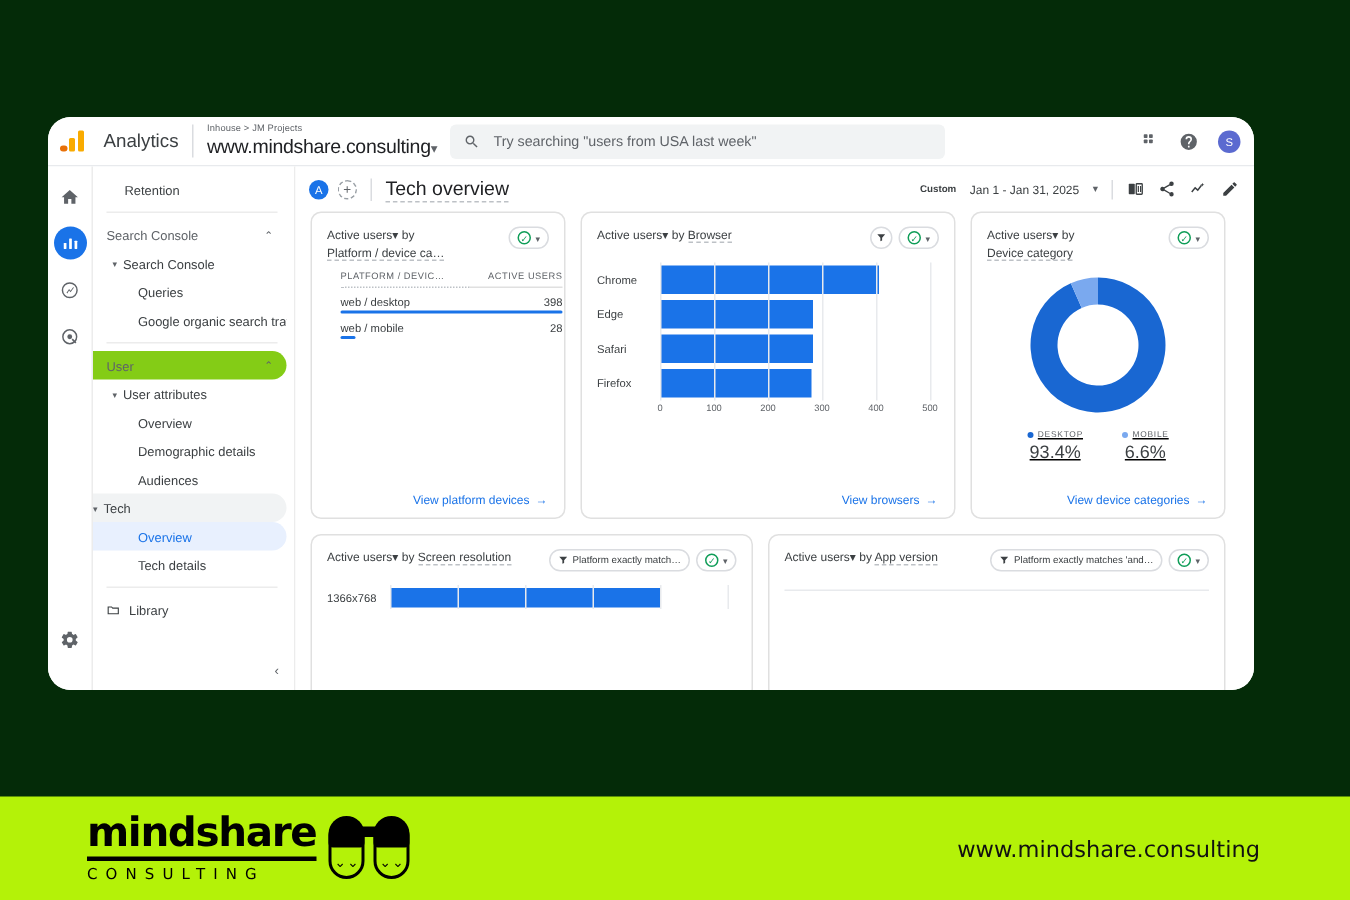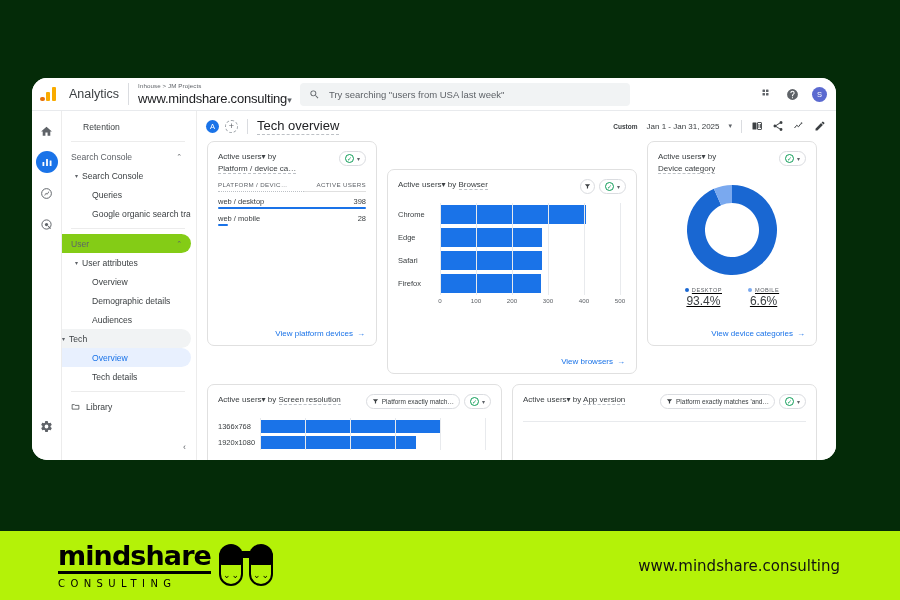--- a/index.html
+++ b/index.html
@@ -173,21 +173,21 @@
     width: 9px; height: 9px; border-radius: 50%; border: 1.3px solid #0f9d58;
     color: #0f9d58; font-size: 6px; display: flex; align-items: center; justify-content: center;
   }
   .chip-caret { font-size: 6px; color: #5f6368; }
   .card-link {
     position: absolute; bottom: 7px; right: 11px; font-size: 8px; color: #1a73e8;
     display: flex; align-items: center; gap: 4px; cursor: pointer;
   }
 
   
-  .tbl { width: 100%; margin-top: 7px; border-collapse: collapse; }
+  .tbl { width: 100%; margin-top: 7px; border-collapse: collapse; margin-left: 9px; }
   .tbl th {
     font-size: 6.2px; color: #5f6368; letter-spacing: .35px; text-align: left;
     padding-bottom: 3px; border-bottom: 1px solid #e0e0e0; font-weight: normal;
   }
   .tbl th.dotted { border-bottom: 1px dotted #bdc1c6; }
   .tbl th.num { text-align: right; }
   .tbl td {
     font-size: 7.5px; color: #3c4043; padding: 5px 0 1px;
   }
   .tbl td.num { text-align: right; }
@@ -433,21 +433,21 @@
                     </td>
                   </tr>
                 </tbody>
             </table>
             <div class="card-link">
               <span>View platform devices</span>
               <span>→</span>
             </div>
           </div>
 
-          <div class="card" style="width:250px;height:205px;margin-top:28px;">
+          <div class="card" style="width:250px;height:205px;">
             <div class="card-head">
               <div class="card-title" style="max-width:170px;">
                 <span>Active users</span><span>▾</span>
                 <span>by</span>
                 <span class="dashed">Browser</span>
               </div>
               <div class="chip-group">
                 <div class="chip round">
                   <svg width="7" height="7" viewBox="0 0 24 24">
                       <path fill="#3c4043" d="M3 4h18l-7 8v6l-4 2v-8z"></path>
@@ -570,26 +570,20 @@
                   <span class="check-circle">✓</span>
                   <span class="chip-caret">▾</span>
                 </div>
               </div>
             </div>
             <div class="barchart" id="res-barchart">
                 <div class="bc-row" style="height: 16px;">
                   <div class="bc-label">1366x768</div>
                   <div class="bc-track">
                     <div class="bc-bar" style="width: 180px; height: 13px; background: rgb(26, 115, 232);"></div>
-                  </div>
-                </div>
-                <div class="bc-row" style="height: 16px;">
-                  <div class="bc-label">1920x1080</div>
-                  <div class="bc-track">
-                    <div class="bc-bar" style="width: 155.625px; height: 13px; background: rgb(26, 115, 232);"></div>
                   </div>
                 </div>
                 <div style="position: absolute; inset: 0px 0px 0px 42px; pointer-events: none;">
                   <div class="bc-gridline" style="left: 0px; bottom: 0px;"></div>
                   <div class="bc-gridline" style="left: 45px; bottom: 0px;"></div>
                   <div class="bc-gridline" style="left: 90px; bottom: 0px;"></div>
                   <div class="bc-gridline" style="left: 135px; bottom: 0px;"></div>
                   <div class="bc-gridline" style="left: 180px; bottom: 0px;"></div>
                   <div class="bc-gridline" style="left: 225px; bottom: 0px;"></div>
                 </div>

